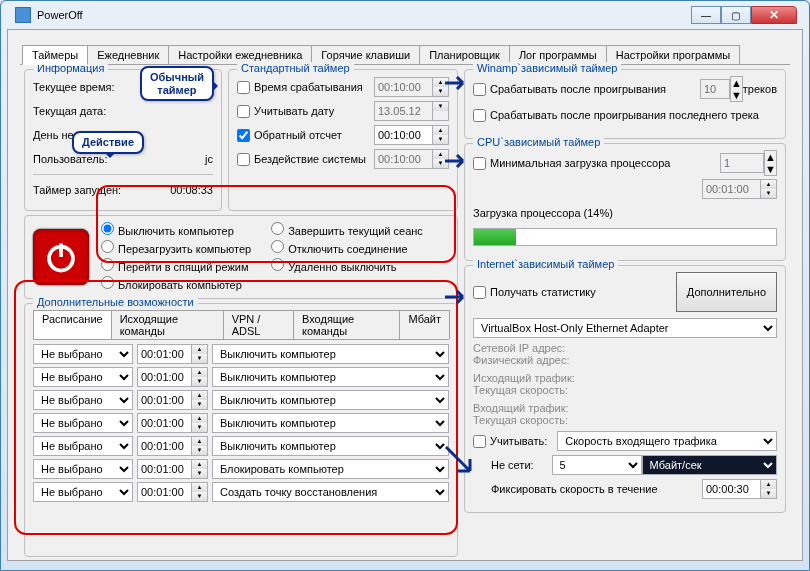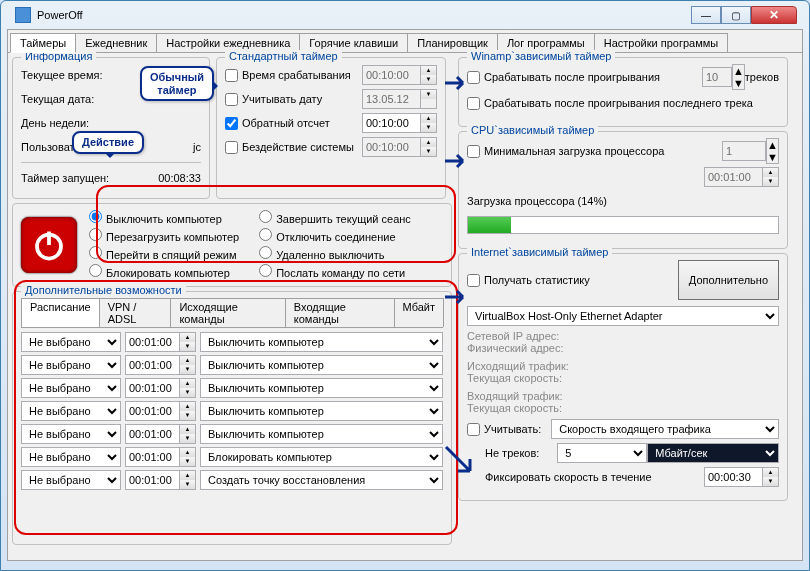--- a/index.html
+++ b/index.html
@@ -6,21 +6,21 @@
 body { background: #d4e4f4; width: 810px; height: 571px; overflow: hidden; }
 
 .window { background: linear-gradient(#e8f0f8, #d4e4f4); border: 1px solid #3c7fb1; border-radius: 6px 6px 0 0; width: 810px; height: 571px; position: relative; }
 .titlebar { height: 28px; display: flex; align-items: center; padding: 0 14px; }
 .titlebar .icon { width: 16px; height: 16px; background: #4a90d9; margin-right: 6px; border: 1px solid #2a6fb5; }
 .title { color: #000; flex: 1; }
 .winbtns { display: flex; gap: 0; margin-right: -2px; }
 .winbtn { width: 30px; height: 18px; border: 1px solid #6a8db5; background: linear-gradient(#f0f5fa, #d8e6f2); display: flex; align-items: center; justify-content: center; font-size: 10px; }
 .winbtn.close { width: 46px; background: linear-gradient(#e88, #c33); color: #fff; border-color: #a33; border-radius: 0 4px 0 0; font-weight: bold; font-size: 12px; }
 
-.content { background: #f0f0f0; border: 1px solid #a0a0a0; margin: 0 6px 6px; height: 532px; padding: 0; position: relative; }
+.content { background: #f0f0f0; border: 1px solid #a0a0a0; margin: 0 6px 6px; height: 532px; padding: 12px; position: relative; }
 
 .tabs { display: flex; background: #f0f0f0; border-bottom: 1px solid #a0a0a0; padding-top: 3px; padding-left: 2px; }
 .tab { padding: 3px 9px; border: 1px solid #a0a0a0; border-bottom: none; background: #f0f0f0; margin-right: -1px; cursor: pointer; position: relative; }
 .tab.active { background: #fff; border-bottom: 1px solid #fff; margin-bottom: -1px; z-index: 2; }
 
 .body { display: flex; padding: 4px; gap: 6px; height: 504px; }
 
 .leftcol { width: 440px; }
 .rightcol { width: 330px; }
 
@@ -215,32 +215,31 @@
               <div class="radiocol">
                 <label><input type="radio" name="act" checked="" style=""><span>Выключить компьютер</span></label>
                 <label><input type="radio" name="act" style=""><span>Перезагрузить компьютер</span></label>
                 <label><input type="radio" name="act" style=""><span>Перейти в спящий режим</span></label>
                 <label><input type="radio" name="act" style=""><span>Блокировать компьютер</span></label>
               </div>
               <div class="radiocol">
                 <label><input type="radio" name="act" style=""><span>Завершить текущий сеанс</span></label>
                 <label><input type="radio" name="act" style=""><span>Отключить соединение</span></label>
                 <label><input type="radio" name="act" style=""><span>Удаленно выключить</span></label>
-                <label><input type="radio" name="act" style=""><span>Послать команду по сети</span></label>
               </div>
             </div>
           </div>
         </div>
 
         <div class="group" style="height:254px">
           <div class="group-title">Дополнительные возможности</div>
           <div class="subtabs">
             <div class="subtab active">Расписание</div>
+            <div class="subtab">Исходящие команды</div>
             <div class="subtab">VPN / ADSL</div>
-            <div class="subtab">Исходящие команды</div>
             <div class="subtab">Входящие команды</div>
             <div class="subtab">Мбайт</div>
           </div>
           <div id="sched">
               <div class="schedrow">
                 <select><option>Не выбрано</option></select>
   <div class="spinbox">
                   <input type="text" value="00:01:00" style="">
                   <div class="spinbtns">
                     <div class="sp">▲</div>
@@ -383,21 +382,21 @@
           <div style="height:6px"></div>
           <div class="muted">Входящий трафик:</div>
           <div class="muted">Текущая скорость:</div>
           <div style="height:4px"></div>
           <div class="row">
               <input type="checkbox" style="">
               <label>Учитывать:</label>
             <select style="flex:1;margin-left:10px"><option>Скорость входящего трафика</option></select>
           </div>
           <div class="row">
-              <label style="margin-left:18px">Не треков:</label>
+              <label style="margin-left:18px">Не сети:</label>
             <select style="width:90px;margin-left:18px"><option>5</option></select>
             <select style="flex:1;background:#0f172a;color:#fff"><option>Мбайт/сек</option></select>
           </div>
           <div class="row">
               <label style="margin-left:18px">Фиксировать скорость в течение</label>
             <div class="spinbox" style="margin-left:auto">
                 <input type="text" value="00:00:30" style="">
                 <div class="spinbtns">
                   <div class="sp">▲</div>
                   <div class="sp">▼</div>

